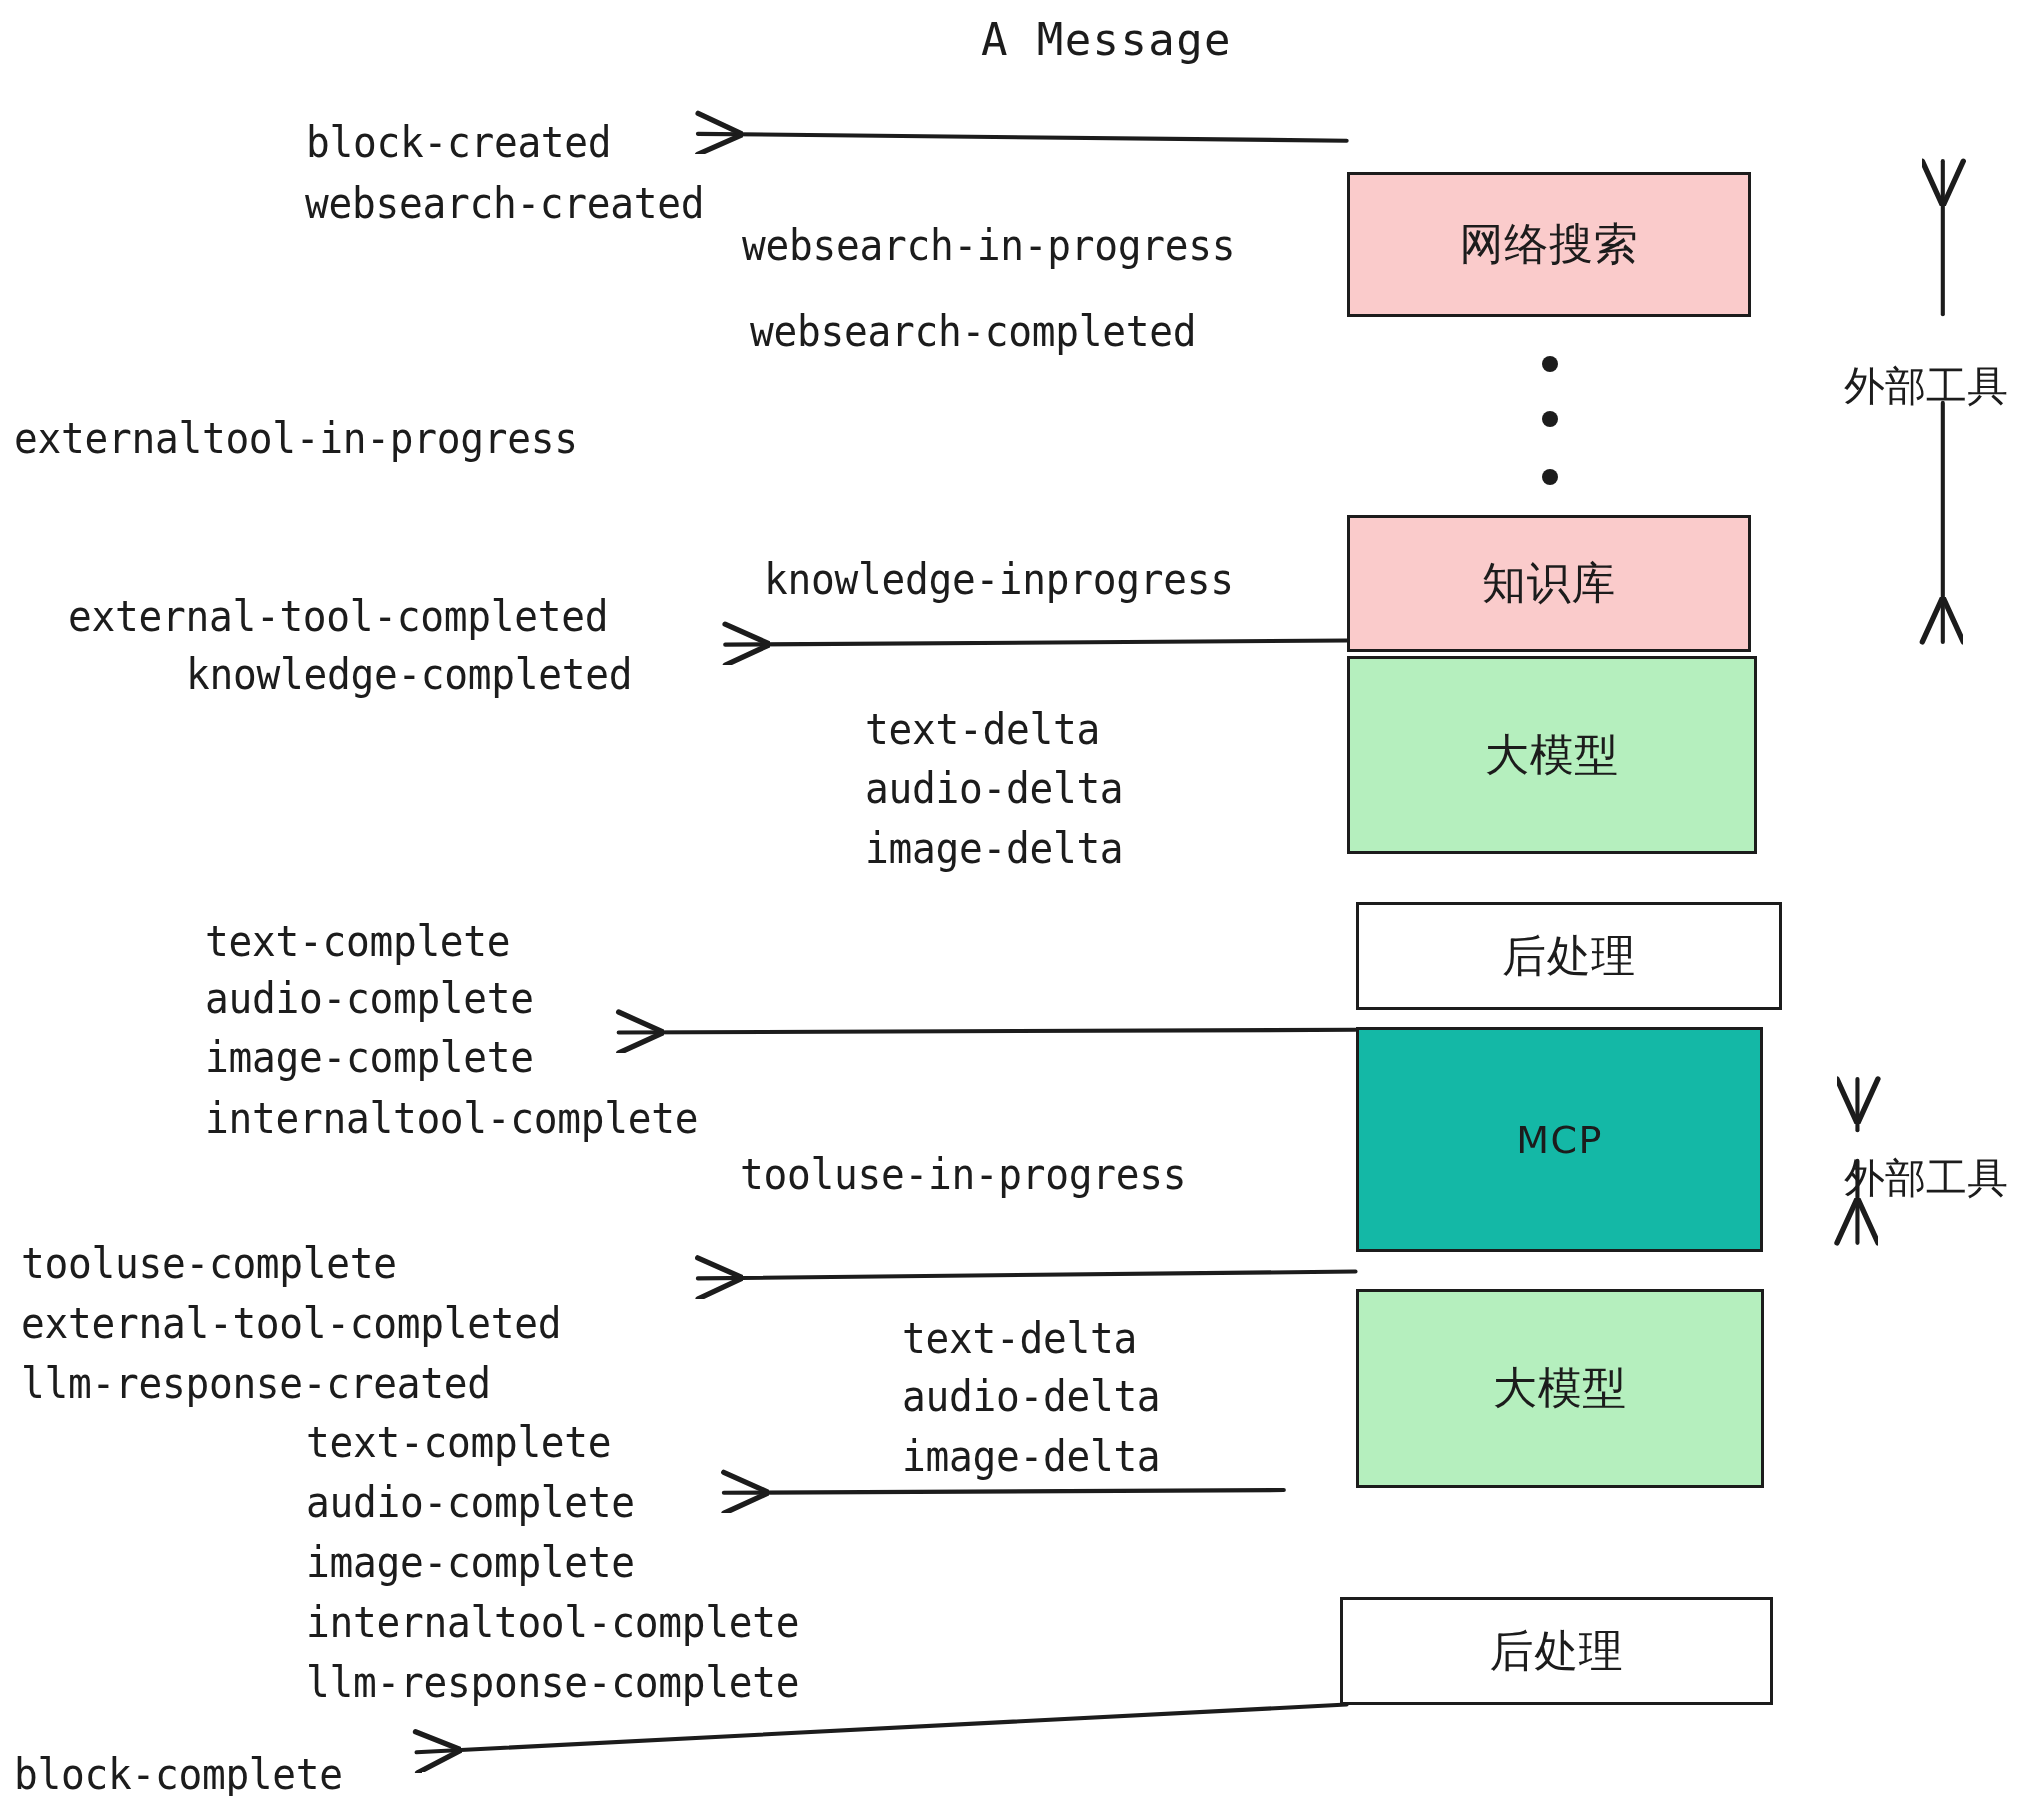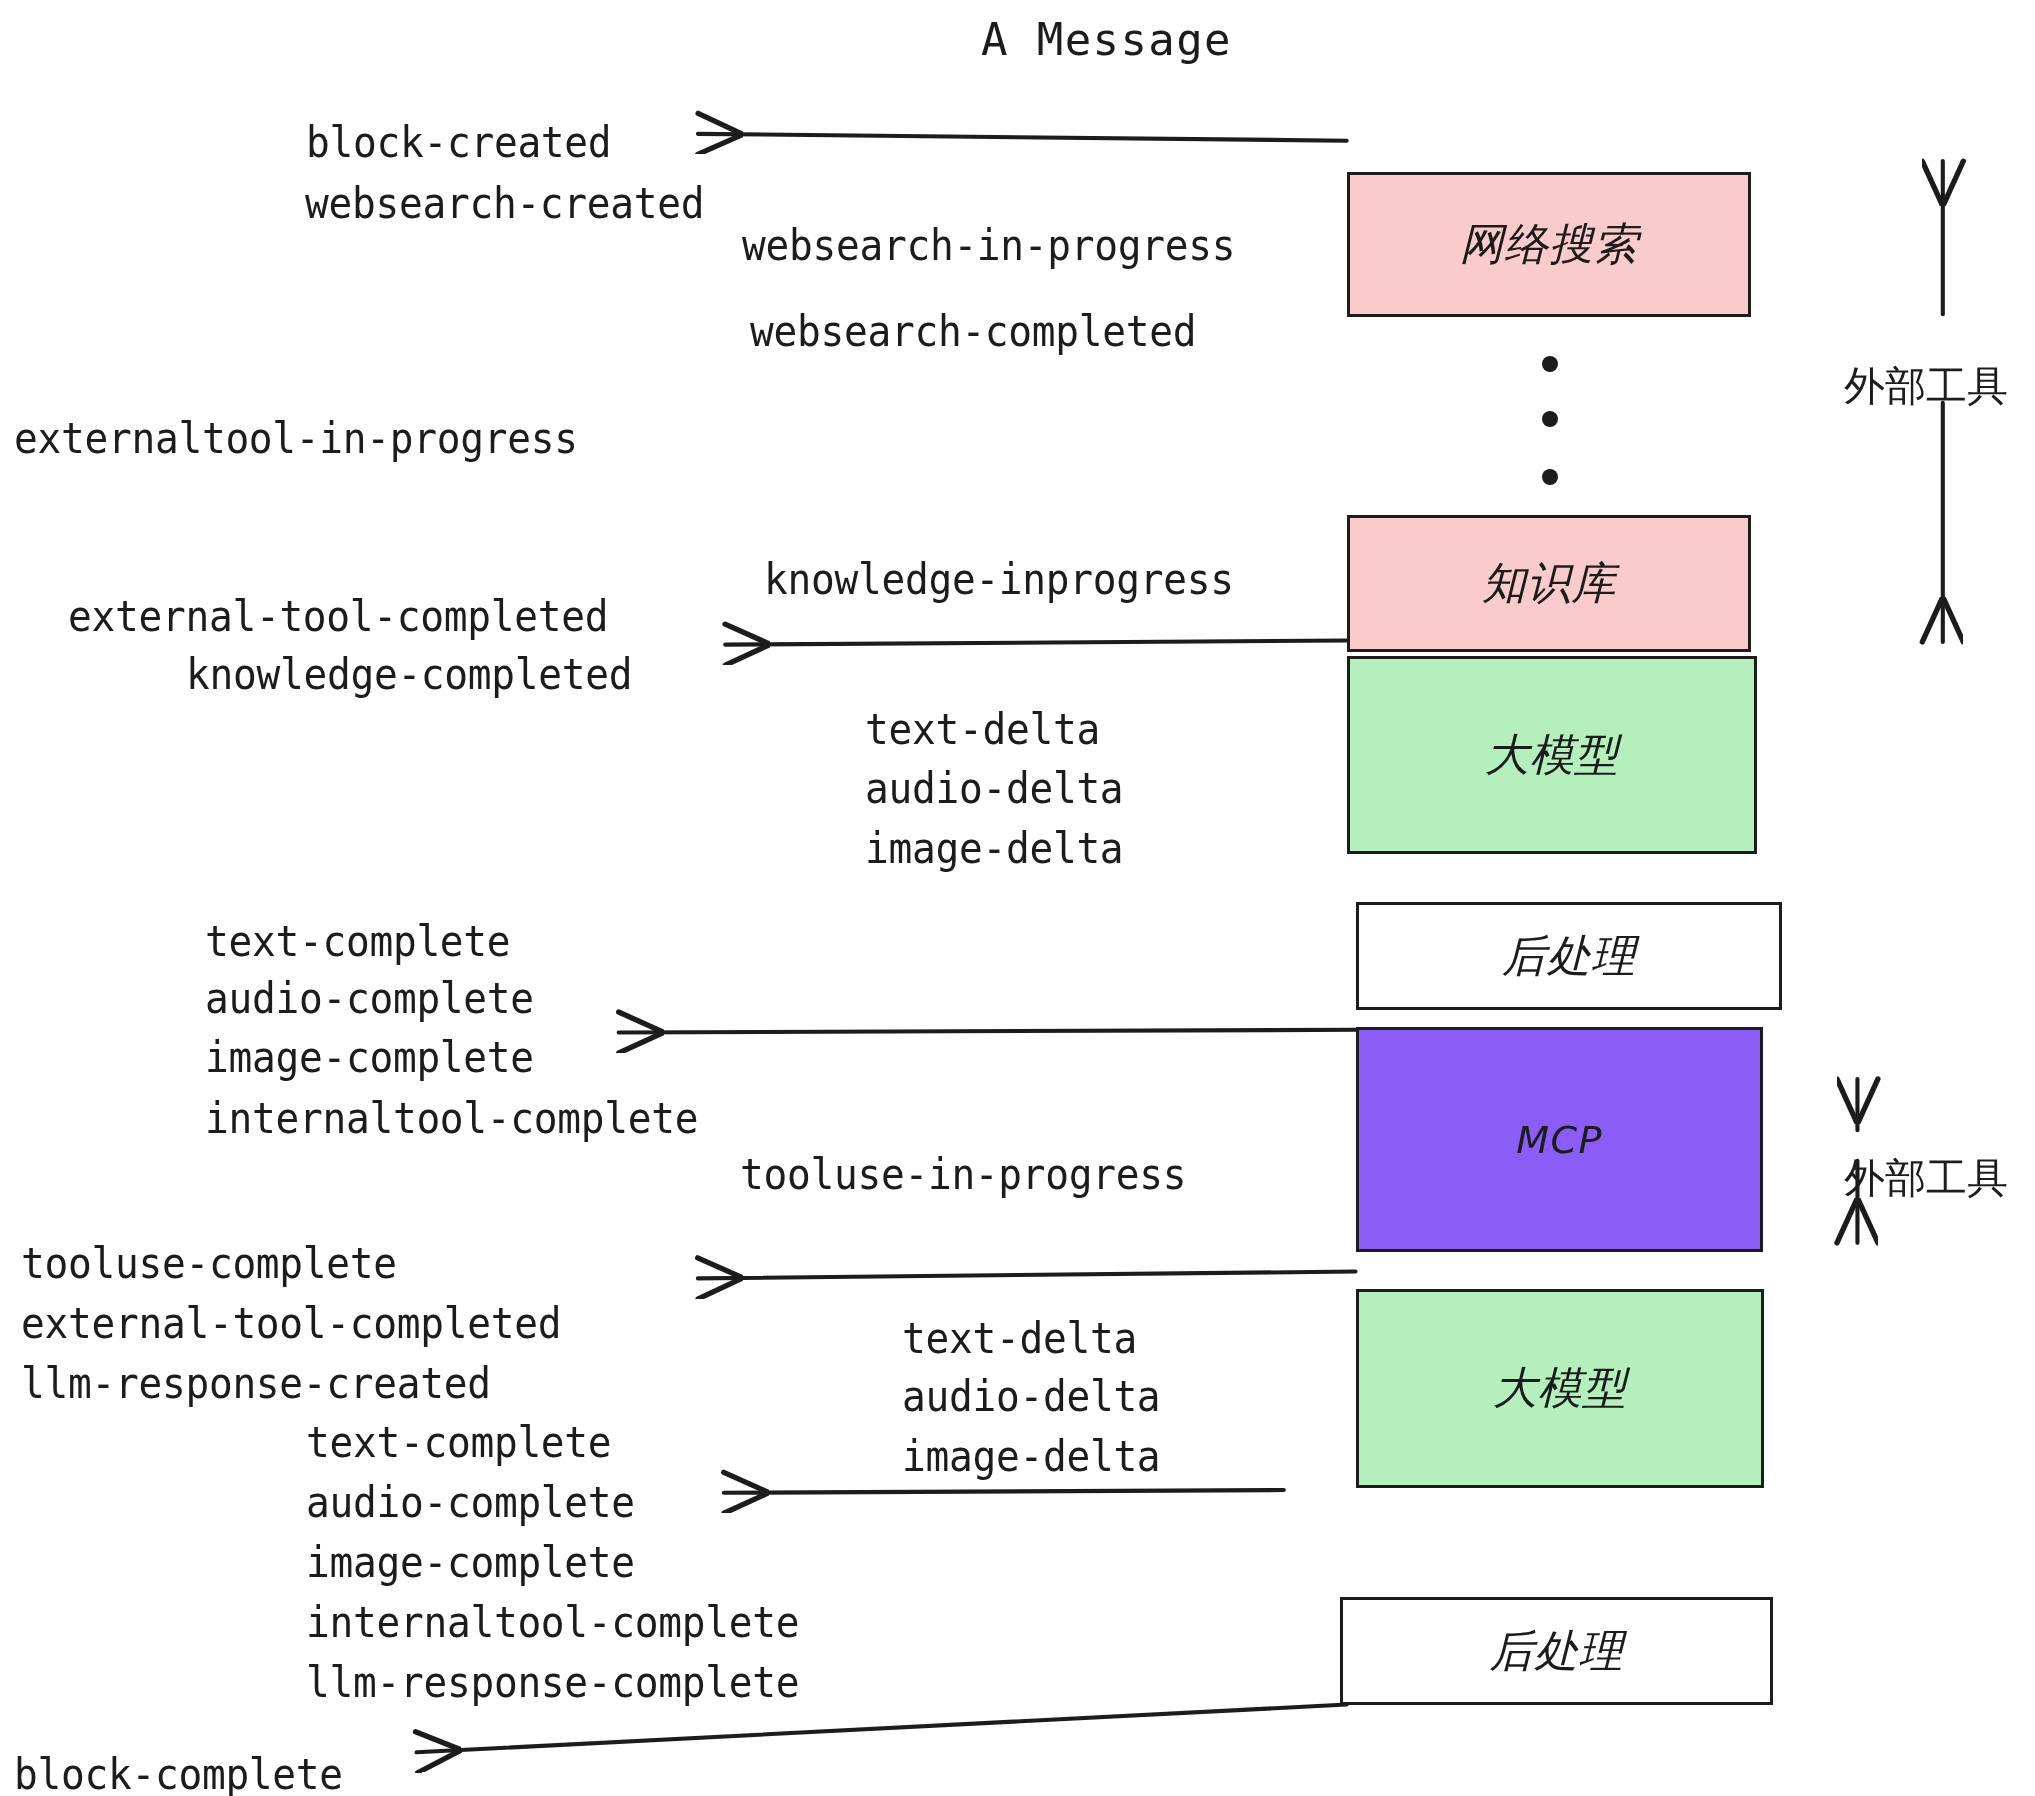--- a/index.html
+++ b/index.html
@@ -38,21 +38,20 @@
     position:absolute;
     box-sizing:border-box;
     border:3.4px solid #1c1c1c;
     display:flex;
     align-items:center;
     justify-content:center;
     font-family:"DejaVu Sans","Liberation Sans",sans-serif;
     font-size:44px;
     color:#1c1c1c;
     letter-spacing:0.7px;
-    font-style:italic;
   }
   .node.mcp-label{font-size:38px;letter-spacing:1.4px;}
   
   .grplabel{
     position:absolute;
     font-family:"DejaVu Sans","Liberation Sans",sans-serif;
     font-size:41px;
     color:#1c1c1c;
     white-space:nowrap;
   }
@@ -139,21 +138,21 @@
       </div>
       <div class="node" style="left: 1347px; top: 515px; width: 404px; height: 137px; background: rgb(250, 203, 203); text-align: right;">
         <span>知识库</span>
       </div>
       <div class="node" style="left: 1347px; top: 656px; width: 410px; height: 198px; background: rgb(181, 239, 190);">
         <span>大模型</span>
       </div>
       <div class="node" style="left: 1356px; top: 902px; width: 426px; height: 108px; background: rgb(255, 255, 255);">
         <span>后处理</span>
       </div>
-      <div class="node mcp-label" style="left: 1356px; top: 1027px; width: 407px; height: 225px; background: #8b5cf6;">
+      <div class="node mcp-label" style="left: 1356px; top: 1027px; width: 407px; height: 225px; background: #14b8a6;">
         <span>MCP</span>
       </div>
       <div class="node" style="left: 1356px; top: 1289px; width: 408px; height: 199px; background: rgb(181, 239, 190);">
         <span>大模型</span>
       </div>
       <div class="node" style="left: 1340px; top: 1597px; width: 433px; height: 108px; background: rgb(255, 255, 255);">
         <span>后处理</span>
       </div>
     </div>
 

